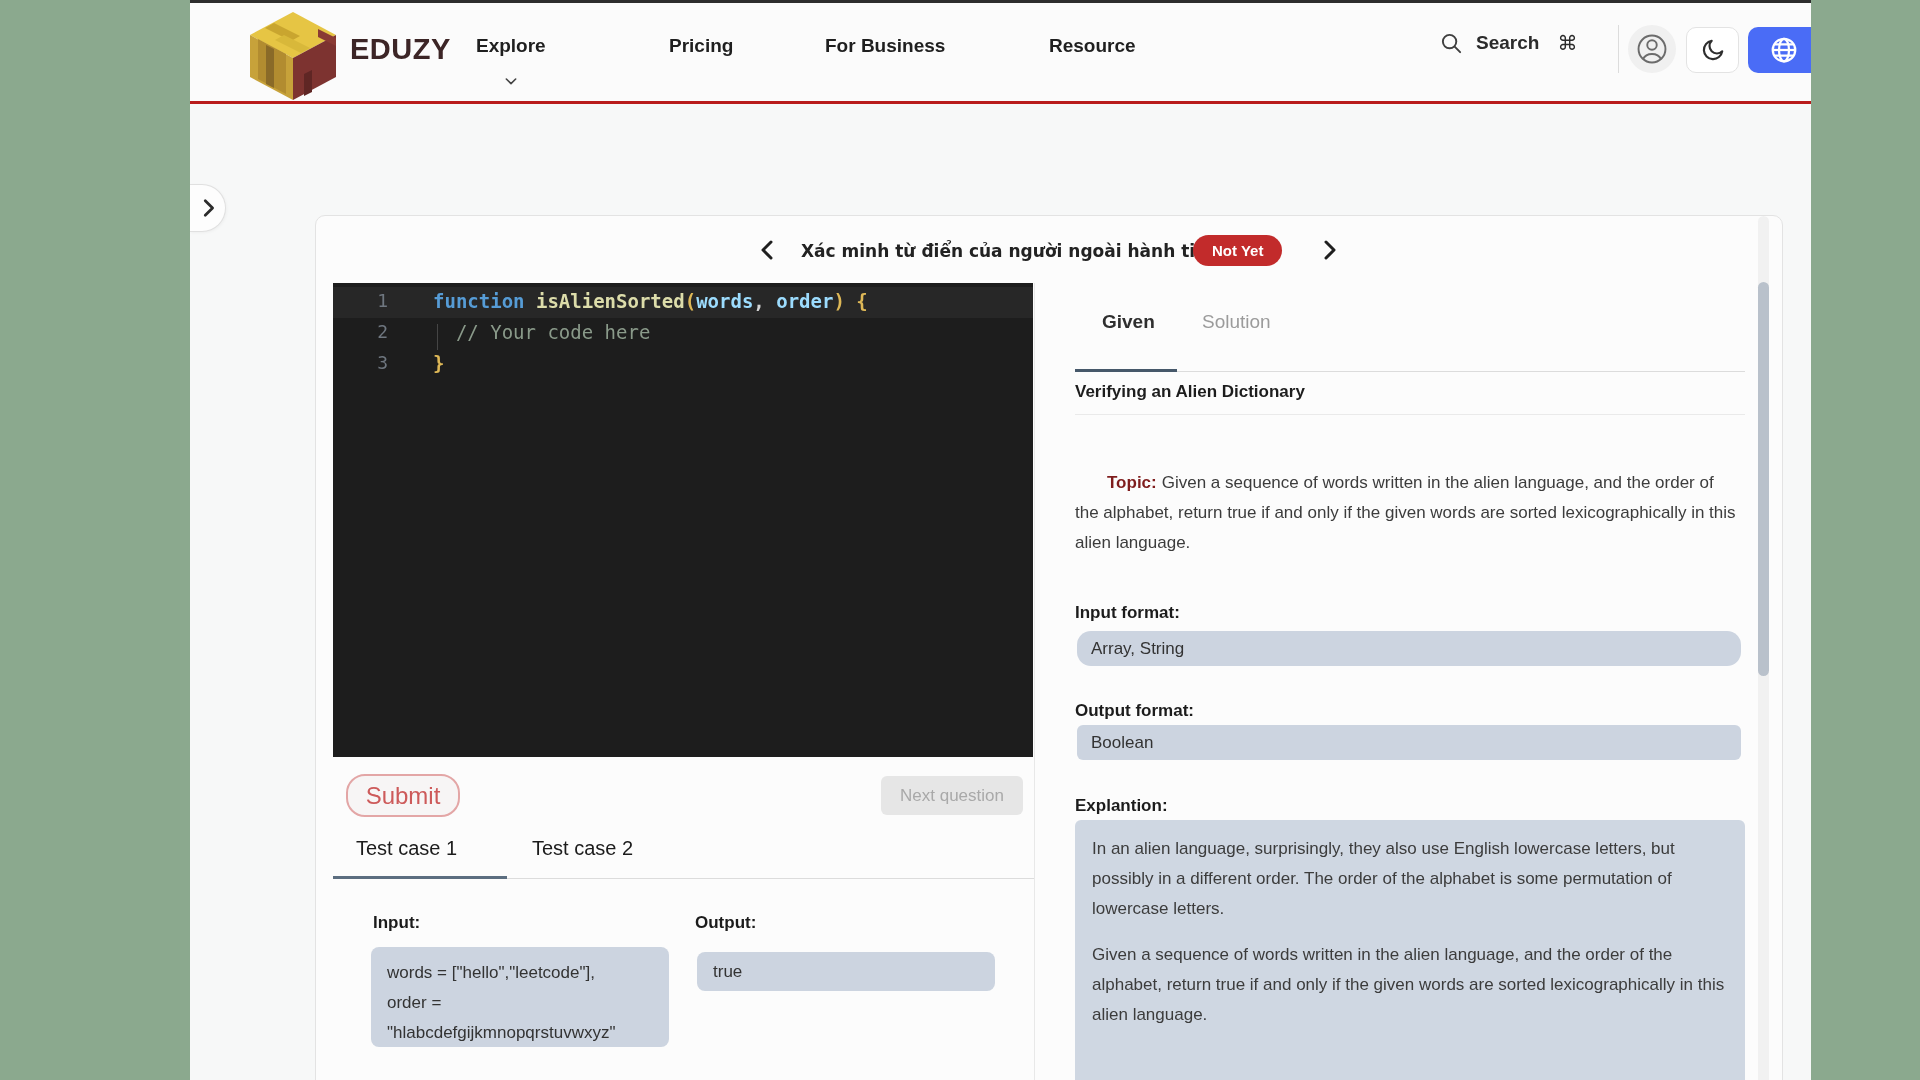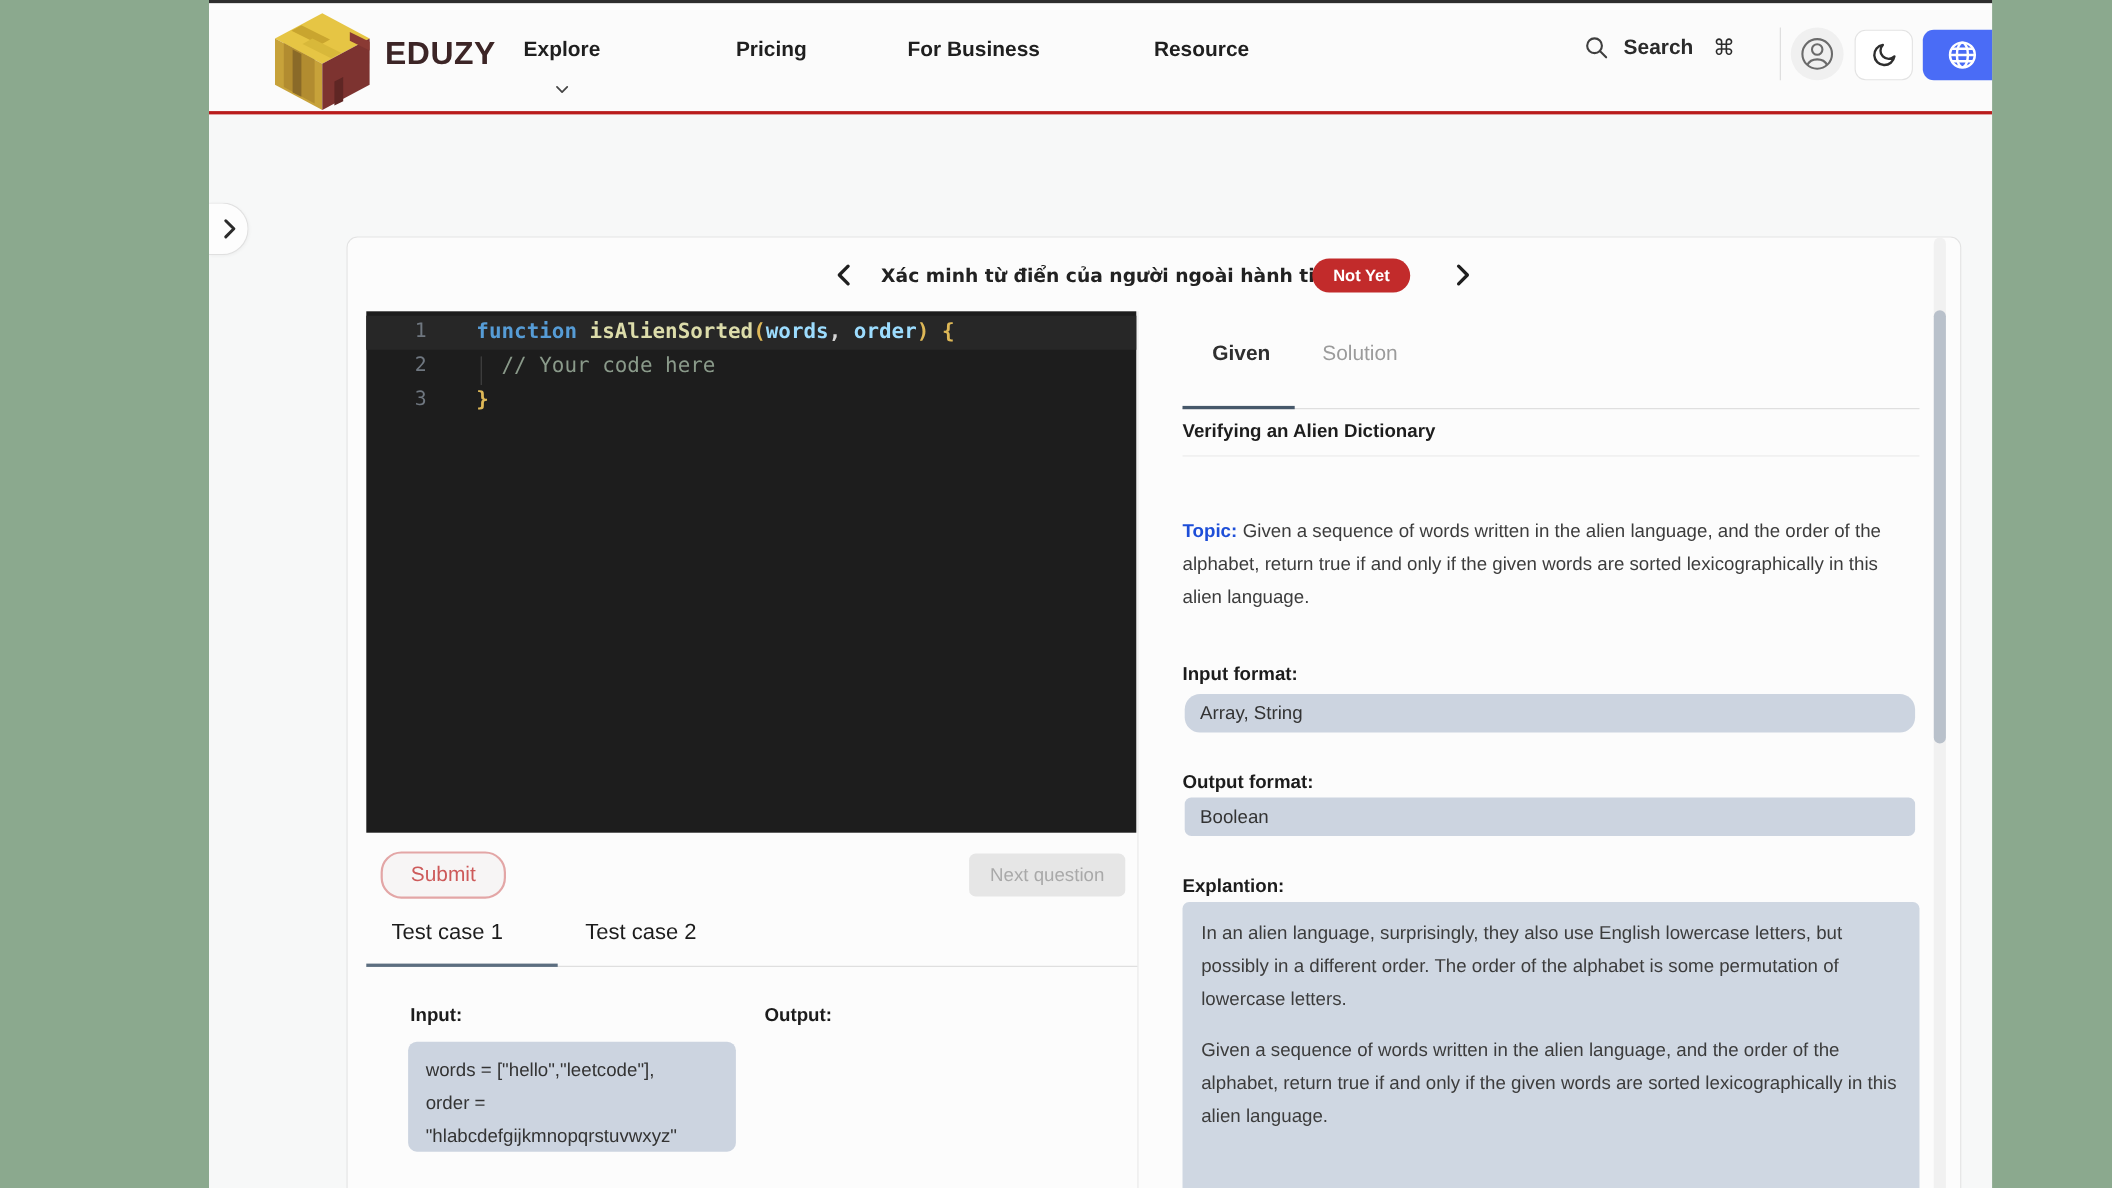--- a/index.html
+++ b/index.html
@@ -60,21 +60,21 @@
   .cur-line { position:absolute; left:0; top:4px; width:100%; height:31px; background:#272727; }
   .ln { position:absolute; left:0; width:55px; text-align:right; font-size:18px; color:#6f7780; }
   .code-line { position:absolute; left:100px; white-space:pre; font-size:19px; font-weight:700; color:#d4d4d4; }
   .l1 { top:7px; } .l2 { top:38px; } .l3 { top:69px; }
   .kw { color:#569cd6; } .fn { color:#dcdcaa; } .pr { color:#9cdcfe; }
   .br { color:#deb857; } .cm { color:#8a9a8a; font-weight:400; } .pl { color:#d4d4d4; }
   .indent-guide { position:absolute; left:104px; top:41px; width:1px; height:26px; background:#454545; }
 
   
   .submit-btn { position:absolute; left:30px; top:558px; width:114px; height:43px; border-radius:19px;
-                background:#f7f5f5; border:2px solid #e3a6a6; color:#cd5a5a; font-size:19px; cursor:pointer; }
+                background:#f7f5f5; border:2px solid #e3a6a6; color:#cd5a5a; font-size:24px; cursor:pointer; }
   .nextq-btn { position:absolute; left:565px; top:560px; width:142px; height:39px; border-radius:6px;
                background:#e6e6e6; border:none; color:#a9a9a9; font-size:17px; cursor:pointer; }
   .tc-tab { position:absolute; top:621px; font-size:20px; color:#1c1c1c; cursor:pointer; }
   .tc1 { left:40px; } .tc2 { left:216px; }
   .tc-line { position:absolute; left:17px; top:662px; width:701px; height:1px; background:#dcdcdc; }
   .tc-active { position:absolute; left:17px; top:660px; width:174px; height:3px; background:#5c6e80; }
   .io-label { position:absolute; font-size:17px; font-weight:700; color:#1c1c1c; }
   .in-label { left:57px; top:697px; } .out-label { left:379px; top:697px; }
   .gray-box { background:#ccd4e0; border-radius:8px; color:#333; font-size:17px; }
   .input-box { position:absolute; left:55px; top:731px; width:298px; height:100px; padding:11px 16px;
@@ -85,21 +85,21 @@
   
   .rp-tab { position:absolute; top:95px; font-size:19px; cursor:pointer; }
   .rp-topic { left:786px; font-weight:600; color:#2f2f2f; }
   .rp-solution { left:886px; font-weight:400; color:#9b9b9b; }
   .rp-tabline { position:absolute; left:759px; top:155px; width:670px; height:1px; background:#dcdcdc; }
   .rp-tabactive { position:absolute; left:759px; top:153px; width:102px; height:3px; background:#46586a; }
   .rp-heading { position:absolute; left:759px; top:166px; font-size:17px; font-weight:700; color:#1d1d1d; }
   .rp-hline { position:absolute; left:759px; top:198px; width:670px; height:1px; background:#eaeaea; }
   .rp-para { position:absolute; left:759px; top:252px; width:666px; font-size:17px; line-height:30px;
              color:#3c3c3c; }
-  .inline-label { font-weight:700; color:#1d4ed8; margin-right:5px; }
+  .inline-label { font-weight:700; color:#7f1d1d; margin-right:5px;margin-left:32px; }
   .fmt-label { position:absolute; left:759px; font-size:17px; font-weight:700; color:#1c1c1c; }
   .ifmt-label { top:387px; } .ofmt-label { top:485px; } .exp-label { top:580px; }
   .fmt-box { position:absolute; left:761px; width:664px; height:35px; line-height:35px; padding:0 14px;
              border-radius:6px; }
   .ifmt-box { top:415px;border-radius:14px; } .ofmt-box { top:509px; }
   .exp-box { position:absolute; left:759px; top:604px; width:670px; height:336px; border-radius:6px;
              background:#cfd7e2; padding:14px 17px; font-size:17px; line-height:30px; color:#3c3c3c; }
   .exp-box p + p { margin-top:16px; }
 
   
@@ -214,20 +214,21 @@
     <div class="tc-line"></div>
     <div class="tc-active"></div>
 
     <div class="io-label in-label">Input:</div>
     <div class="io-label out-label">Output:</div>
     <div class="gray-box input-box">
       <div>words = ["hello","leetcode"],</div>
       <div>order =</div>
       <div>"hlabcdefgijkmnopqrstuvwxyz"</div>
     </div>
+    <div class="gray-box output-box">true</div>
 
     <div class="rp-tab rp-topic">Given</div>
     <div class="rp-tab rp-solution">Solution</div>
     <div class="rp-tabline"></div>
     <div class="rp-tabactive"></div>
     <div class="rp-heading">Verifying an Alien Dictionary</div>
     <div class="rp-hline"></div>
 
     <div class="rp-para">
       <span class="inline-label">Topic:</span><span>Given a sequence of words written in the alien language, and the order of the alphabet, return true if and only if the given words are sorted lexicographically in this alien language.</span>

